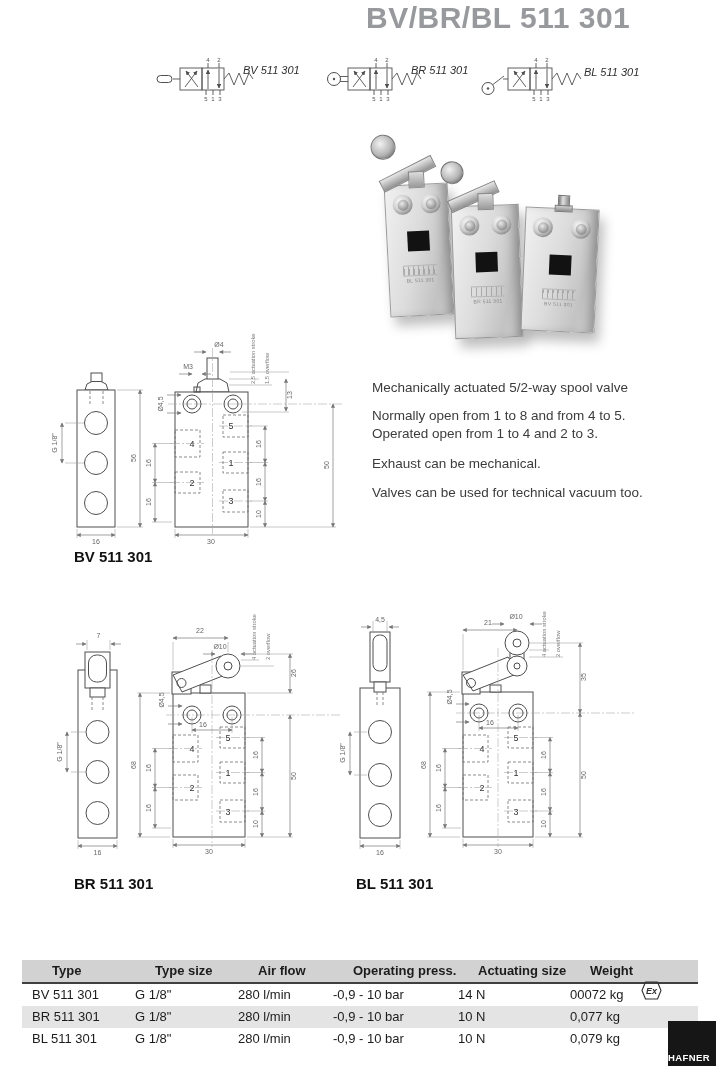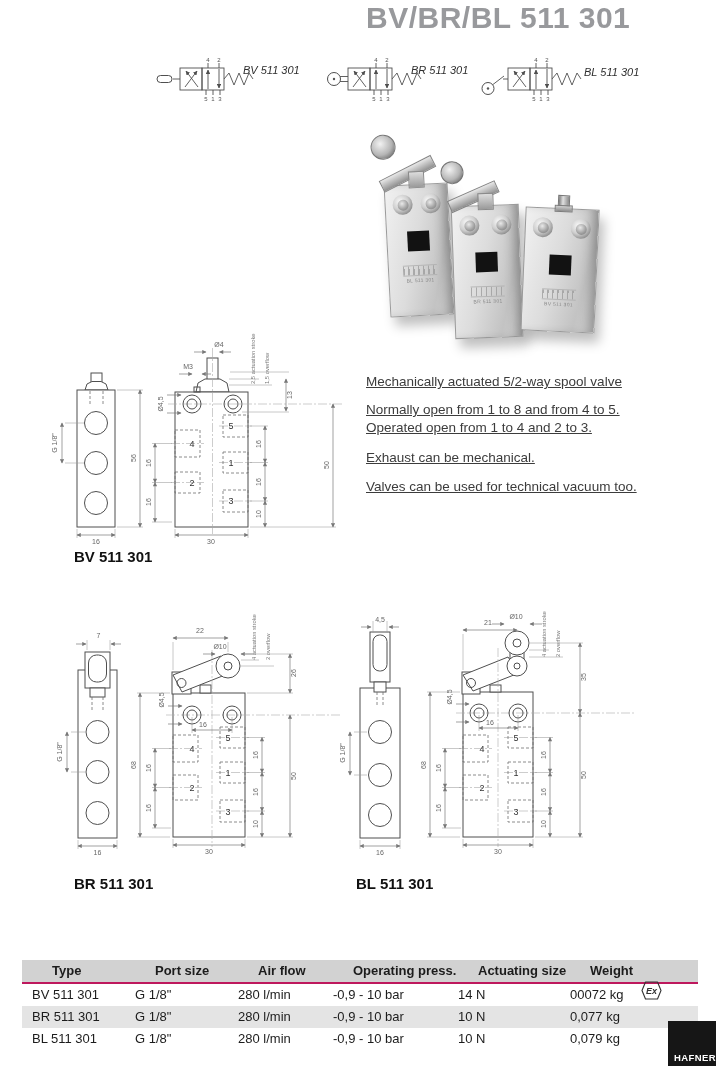--- a/index.html
+++ b/index.html
@@ -19,21 +19,21 @@
   .ext{stroke:#9a9a9a;stroke-width:.55;fill:none;}
   .dash{fill:none;stroke:#6e6e6e;stroke-width:.8;stroke-dasharray:3 2;}
   .cl{fill:none;stroke:#ababab;stroke-width:.6;stroke-dasharray:9 2 2 2;}
   .dimt{font-size:7px;fill:#666;}
   .dimv{font-size:5.8px;fill:#777;}
   .pnum{font-size:9px;fill:#333;}
   .pnum-s{font-size:6px;fill:#555;}
   
   .desc{position:absolute;left:362px;top:369px;width:345px;font-size:13.5px;
         line-height:18px;color:#3c3c3c;}
-  .desc p{margin:4px;text-decoration:underline;}
+  .desc p{margin:10px;}
   .desc p.m1{margin-bottom:10px;} .desc p.m2{margin-bottom:12px;} .desc p.m3{margin-bottom:11px;}
   .desc span{display:block;}
   
   .photo{position:absolute;left:383px;top:126px;width:332px;height:214px;}
   .valve{position:absolute;border:1px solid #9a9a9a;
      background:linear-gradient(103deg,#f1f1f1,#dcdcdc 45%,#c3c3c3 78%,#d0d0d0);
      box-shadow:inset -10px 0 12px -6px rgba(0,0,0,.32), 5px 9px 12px rgba(0,0,0,.25);}
   .v1{left:4px;top:58px;width:62px;height:130px;transform:rotate(-3deg);}
   .v2{left:70px;top:79px;width:66px;height:131px;transform:rotate(-2deg);}
   .v3{left:140px;top:82px;width:72px;height:122px;transform:rotate(2.5deg);}
@@ -63,25 +63,25 @@
   .v2 .lever-bracket{left:26px;top:-13px;}
   .plunger-stem{position:absolute;top:-14px;left:50%;margin-left:-5px;width:10px;height:14px;
       background:linear-gradient(90deg,#7c7c7c,#e0e0e0 40%,#8a8a8a);border:1px solid #777;}
   .plunger-base{position:absolute;top:-4px;left:50%;margin-left:-8px;width:16px;height:5px;
       background:linear-gradient(#cfcfcf,#8f8f8f);border:1px solid #7c7c7c;}
   
   .spec{position:absolute;left:22px;top:960px;width:676px;border-collapse:collapse;
         font-size:13px;color:#1c1c1c;table-layout:fixed;}
   .spec th,.spec td{padding:3px 0 4px 10px;text-align:left;font-weight:normal;white-space:nowrap;}
   .spec thead tr{background:#d2d2d2;}
-  .spec thead th{font-weight:bold;border-bottom:2px solid #be185d;padding-left:30px;}
+  .spec thead th{font-weight:bold;border-bottom:2px solid #404040;padding-left:30px;}
   .spec tbody tr.alt{background:#e4e4e4;}
   .exbadge{position:absolute;left:641px;top:981px;}
   .logo{position:absolute;left:668px;top:1021px;width:48px;height:45px;background:#161616;}
-  .logo span{position:absolute;bottom:3px;left:0;width:100%;text-align:right;color:#fff;
+  .logo span{position:absolute;bottom:3px;left:0;width:100%;text-align:left;color:#fff;
       font-size:9.5px;font-weight:bold;letter-spacing:.4px;}
 </style>
 </head>
 <body>
 
 <div class="page">
 
   <div class="title">BV/BR/BL 511 301</div>
 
   <svg class="abs" style="left:150px;top:56px" width="130" height="52" viewBox="0 0 130 52">
@@ -580,21 +580,21 @@
         <col style="width:103px">
         <col style="width:103px">
         <col style="width:95px">
         <col style="width:125px">
         <col style="width:112px">
         <col style="width:138px">
       </colgroup>
     <thead>
       <tr>
         <th>Type</th>
-        <th>Port size</th>
+        <th>Type size</th>
         <th>Air flow</th>
         <th>Operating press.</th>
         <th>Actuating size</th>
         <th>Weight</th>
       </tr>
     </thead>
     <tbody>
       <tr>
         <td>BV 511 301</td>
         <td>G 1/8"</td>

